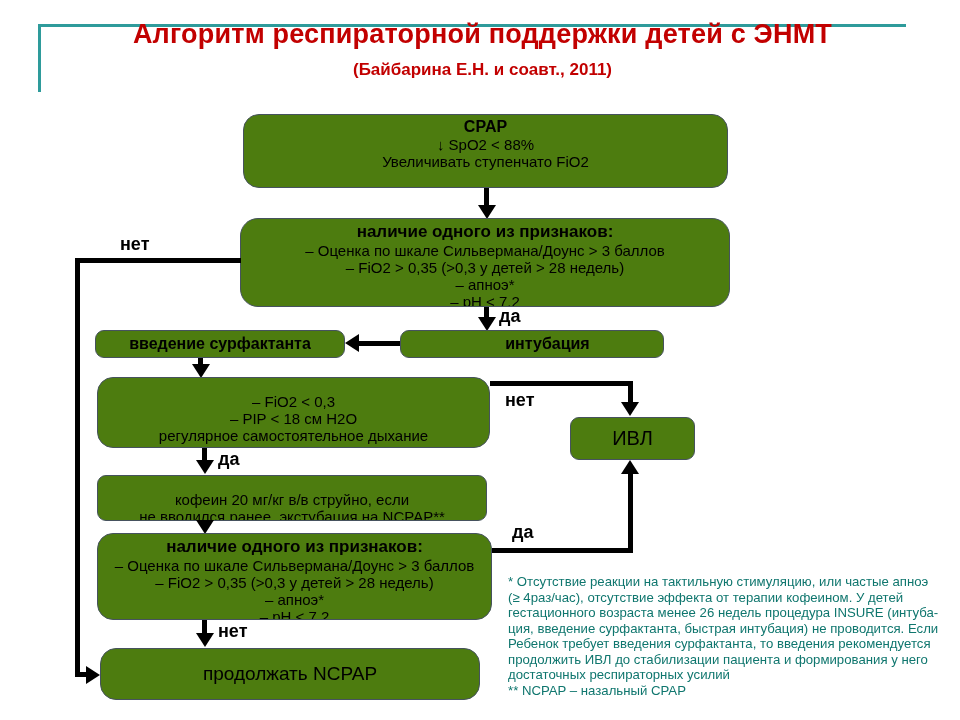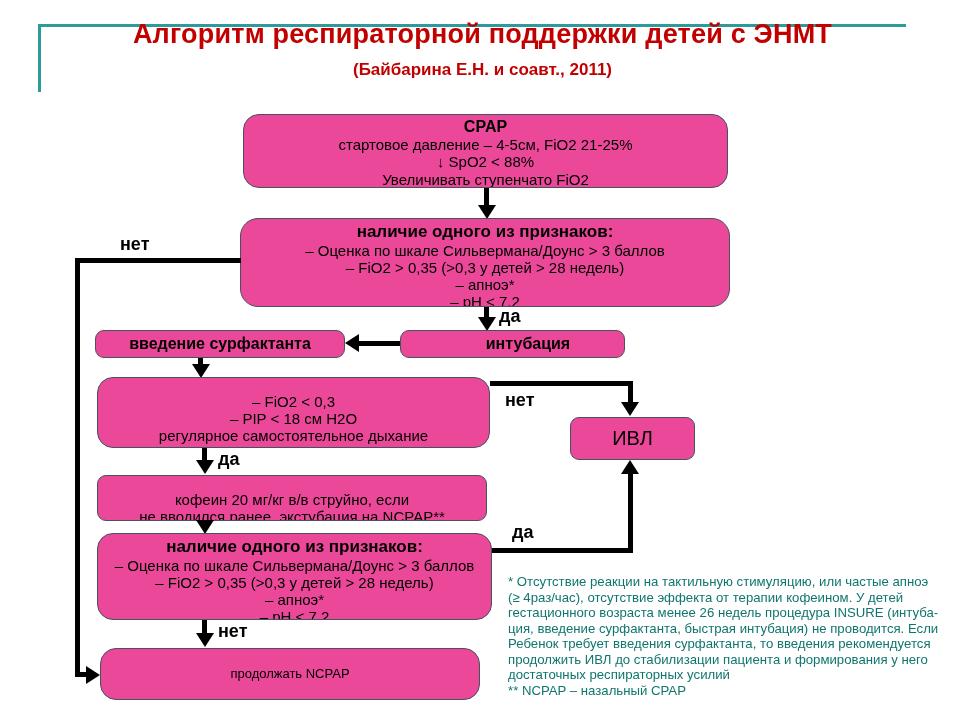--- a/index.html
+++ b/index.html
@@ -15,36 +15,36 @@
   .frame-left { position:absolute; left:38px; top:24px;  width:3px;  height:68px; background:#2e9b9b; }
 
   
   .title-wrap { position:absolute; left:55px; top:19px; width:855px; text-align:center; color:#c20000; }
   .title    { font-size:27px; font-weight:bold; line-height:1.15; letter-spacing:0.2px; }
   .subtitle { font-size:17px; font-weight:bold; margin-top:10px; }
 
   
   .box {
     position:absolute;
-    background:#ec4899;
+    background:#4d7c0f;
     border:1.6px solid #46525e;
     box-sizing:border-box;
     text-align:center;
     color:#000;
     overflow:hidden;
   }
   .r16 { border-radius:16px; }
   .r18 { border-radius:18px; }
   .r10 { border-radius:9px; }
   .box-head  { font-size:17px; font-weight:bold; line-height:1.15; padding-top:2px; }
   .box-head-sm { font-size:16px; font-weight:bold; line-height:1.15; padding-top:3px; }
   .box-line  { font-size:15px; line-height:1.14; }
   .box-label-bold { font-size:16px; font-weight:bold; line-height:25px; }
   .box-label-lg   { font-size:20px; line-height:40px; }
-  .box-label-xl   { font-size:13px; line-height:49px; }
+  .box-label-xl   { font-size:19px; line-height:49px; }
 
   
   .ln { position:absolute; background:#000; }
   .arr { position:absolute; width:0; height:0; }
   .arr-down  { border-left:9px solid transparent; border-right:9px solid transparent; border-top:14px solid #000; }
   .arr-up    { border-left:9px solid transparent; border-right:9px solid transparent; border-bottom:14px solid #000; }
   .arr-left  { border-top:9px solid transparent; border-bottom:9px solid transparent; border-right:14px solid #000; }
   .arr-right { border-top:9px solid transparent; border-bottom:9px solid transparent; border-left:14px solid #000; }
 
   .edge-label { position:absolute; font-size:18px; font-weight:bold; color:#000; }
@@ -60,21 +60,20 @@
   <div class="frame-top"></div>
   <div class="frame-left"></div>
 
   <div class="title-wrap">
     <div class="title">Алгоритм респираторной поддержки детей с ЭНМТ</div>
     <div class="subtitle">(Байбарина Е.Н. и соавт., 2011)</div>
   </div>
 
   <div class="box r16" style="left:243px; top:114px; width:485px; height:74px; padding-top:2px;">
     <div class="box-head-sm" style="padding-top:1px;">CPAP</div>
-    <div class="box-line">стартовое давление – 4-5см, FiO2 21-25%</div>
     <div class="box-line">↓ SpO2 &lt; 88%</div>
     <div class="box-line">Увеличивать ступенчато FiO2</div>
   </div>
 
   <div class="ln" style="left:484px; top:188px; width:5px; height:19px;"></div>
   <div class="arr arr-down" style="left:478px; top:205px;"></div>
 
   <div class="box r18" style="left:240px; top:218px; width:490px; height:89px; padding-top:1px;">
     <div class="box-head">наличие одного из признаков:</div>
     <div class="box-line">– Оценка по шкале Сильвермана/Доунс  &gt; 3 баллов</div>
@@ -90,21 +89,21 @@
   <div class="ln" style="left:75px;  top:258px; width:166px; height:5px;"></div>
   <div class="ln" style="left:75px;  top:258px; width:5px;  height:419px;"></div>
   <div class="ln" style="left:75px;  top:672px; width:13px; height:5px;"></div>
   <div class="arr arr-right" style="left:86px; top:666px;"></div>
   <div class="edge-label" style="left:120px; top:234px;">нет</div>
 
   <div class="box r10" style="left:95px; top:330px; width:250px; height:28px;">
     <div class="box-label-bold">введение сурфактанта</div>
   </div>
 
-  <div class="box r10" style="left:400px; top:330px; width:225px; height:28px;padding-left:31px;">
+  <div class="box r10" style="left:400px; top:330px; width:264px; height:28px;padding-left:31px;">
     <div class="box-label-bold">интубация</div>
   </div>
 
   <div class="ln" style="left:358px; top:341px; width:42px; height:5px;"></div>
   <div class="arr arr-left" style="left:345px; top:334px;"></div>
 
   <div class="ln" style="left:198px; top:358px; width:5px; height:8px;"></div>
   <div class="arr arr-down" style="left:192px; top:364px;"></div>
 
   <div class="box r16" style="left:97px; top:377px; width:393px; height:71px; padding-top:15px;">

